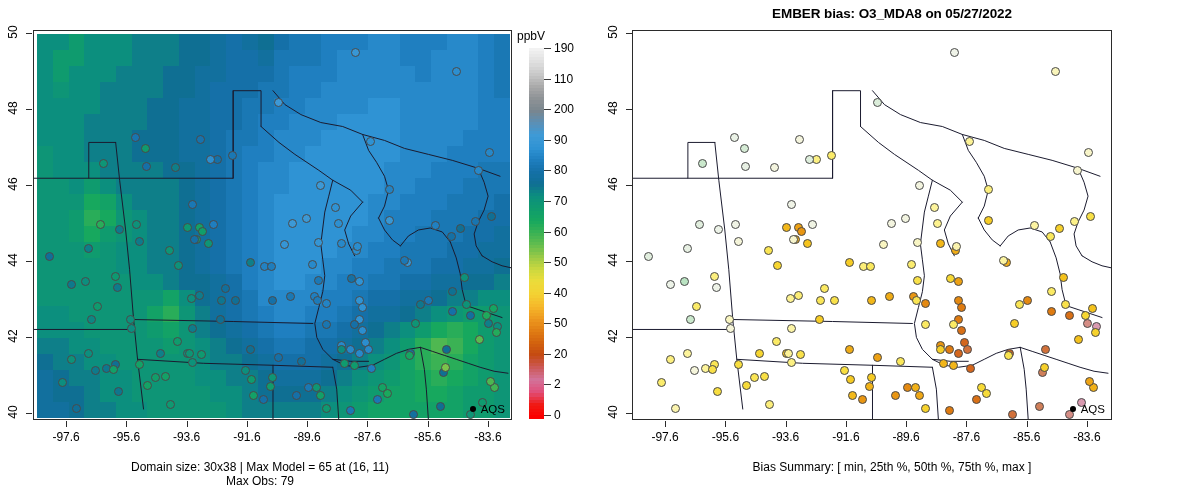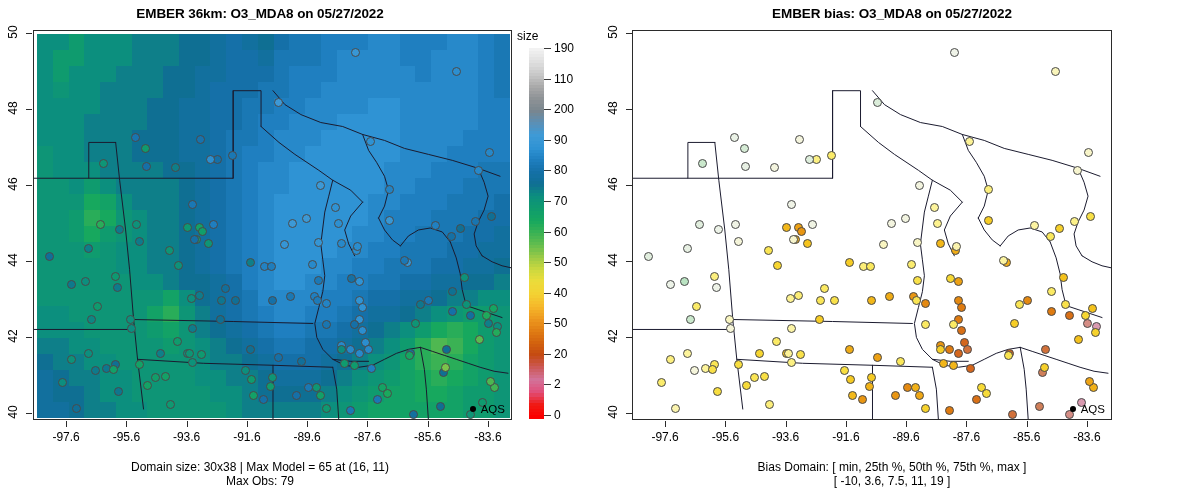--- a/index.html
+++ b/index.html
@@ -59,21 +59,20 @@
   .cbtick{position:absolute;left:15px;width:7px;height:1px;background:#3a3a3a;}
   .cbtlab{position:absolute;left:25px;font-size:12px;line-height:12px;
           transform:translateY(-6px);white-space:nowrap;}
 </style>
 </head>
 <body>
 
 <div class="root">
 
   <div class="panel" id="panel-model">
-    <div class="title">EMBER 36km: O3_MDA8 on 05/27/2022</div>
     <div class="plotframe">
       <div class="raster" id="raster-model">
           <div class="cell" style="left:0.00px;top:0.00px;width:16.37px;height:16.60px;background:rgb(12,143,126)"></div>
           <div class="cell" style="left:15.77px;top:0.00px;width:16.37px;height:16.60px;background:rgb(12,143,126)"></div>
           <div class="cell" style="left:31.53px;top:0.00px;width:16.37px;height:16.60px;background:rgb(15,155,110)"></div>
           <div class="cell" style="left:47.30px;top:0.00px;width:16.37px;height:16.60px;background:rgb(12,143,126)"></div>
           <div class="cell" style="left:63.07px;top:0.00px;width:16.37px;height:16.60px;background:rgb(12,143,126)"></div>
           <div class="cell" style="left:78.83px;top:0.00px;width:16.37px;height:16.60px;background:rgb(12,143,126)"></div>
           <div class="cell" style="left:94.60px;top:0.00px;width:16.37px;height:16.60px;background:rgb(14,127,137)"></div>
           <div class="cell" style="left:110.37px;top:0.00px;width:16.37px;height:16.60px;background:rgb(14,127,137)"></div>
@@ -1006,21 +1005,21 @@
         <div class="xtick" style="left:367.4px"></div>
         <div class="xlab" style="left:367.4px">-87.6</div>
         <div class="xtick" style="left:427.7px"></div>
         <div class="xlab" style="left:427.7px">-85.6</div>
         <div class="xtick" style="left:487.9px"></div>
         <div class="xlab" style="left:487.9px">-83.6</div>
       </div>
     <div class="caption cap1">Domain size: 30x38 | Max Model = 65 at (16, 11)</div>
     <div class="caption cap2">Max Obs: 79</div>
     <div class="cbwrap" id="cb-model">
-      <div class="cbtitle">size</div>
+      <div class="cbtitle">ppbV</div>
       <div class="cbbar">
           <div class="cbseg" style="top:0.00px;height:3.76px;background:rgb(242,242,242)"></div>
           <div class="cbseg" style="top:3.08px;height:3.76px;background:rgb(237,237,237)"></div>
           <div class="cbseg" style="top:6.17px;height:3.76px;background:rgb(233,233,233)"></div>
           <div class="cbseg" style="top:9.25px;height:3.76px;background:rgb(228,228,228)"></div>
           <div class="cbseg" style="top:12.34px;height:3.76px;background:rgb(224,224,224)"></div>
           <div class="cbseg" style="top:15.42px;height:3.76px;background:rgb(218,218,218)"></div>
           <div class="cbseg" style="top:18.50px;height:3.76px;background:rgb(212,212,212)"></div>
           <div class="cbseg" style="top:21.59px;height:3.76px;background:rgb(206,206,206)"></div>
           <div class="cbseg" style="top:24.67px;height:3.76px;background:rgb(200,200,200)"></div>
@@ -1381,21 +1380,20 @@
         <div class="xlab" style="left:245.9px">-91.6</div>
         <div class="xtick" style="left:306.1px"></div>
         <div class="xlab" style="left:306.1px">-89.6</div>
         <div class="xtick" style="left:366.4px"></div>
         <div class="xlab" style="left:366.4px">-87.6</div>
         <div class="xtick" style="left:426.7px"></div>
         <div class="xlab" style="left:426.7px">-85.6</div>
         <div class="xtick" style="left:486.9px"></div>
         <div class="xlab" style="left:486.9px">-83.6</div>
       </div>
-    <div class="caption cap1">Bias Domain: [ min, 25th %, 50th %, 75th %, max ]</div>
-    <div class="caption cap2">[ -10,   3.6,   7.5,   11,   19 ]</div>
+    <div class="caption cap1">Bias Summary: [ min, 25th %, 50th %, 75th %, max ]</div>
     <div class="cbwrap" id="cb-bias">
       
       
     </div>
   </div>
 
 </div>
 
 </body></html>

